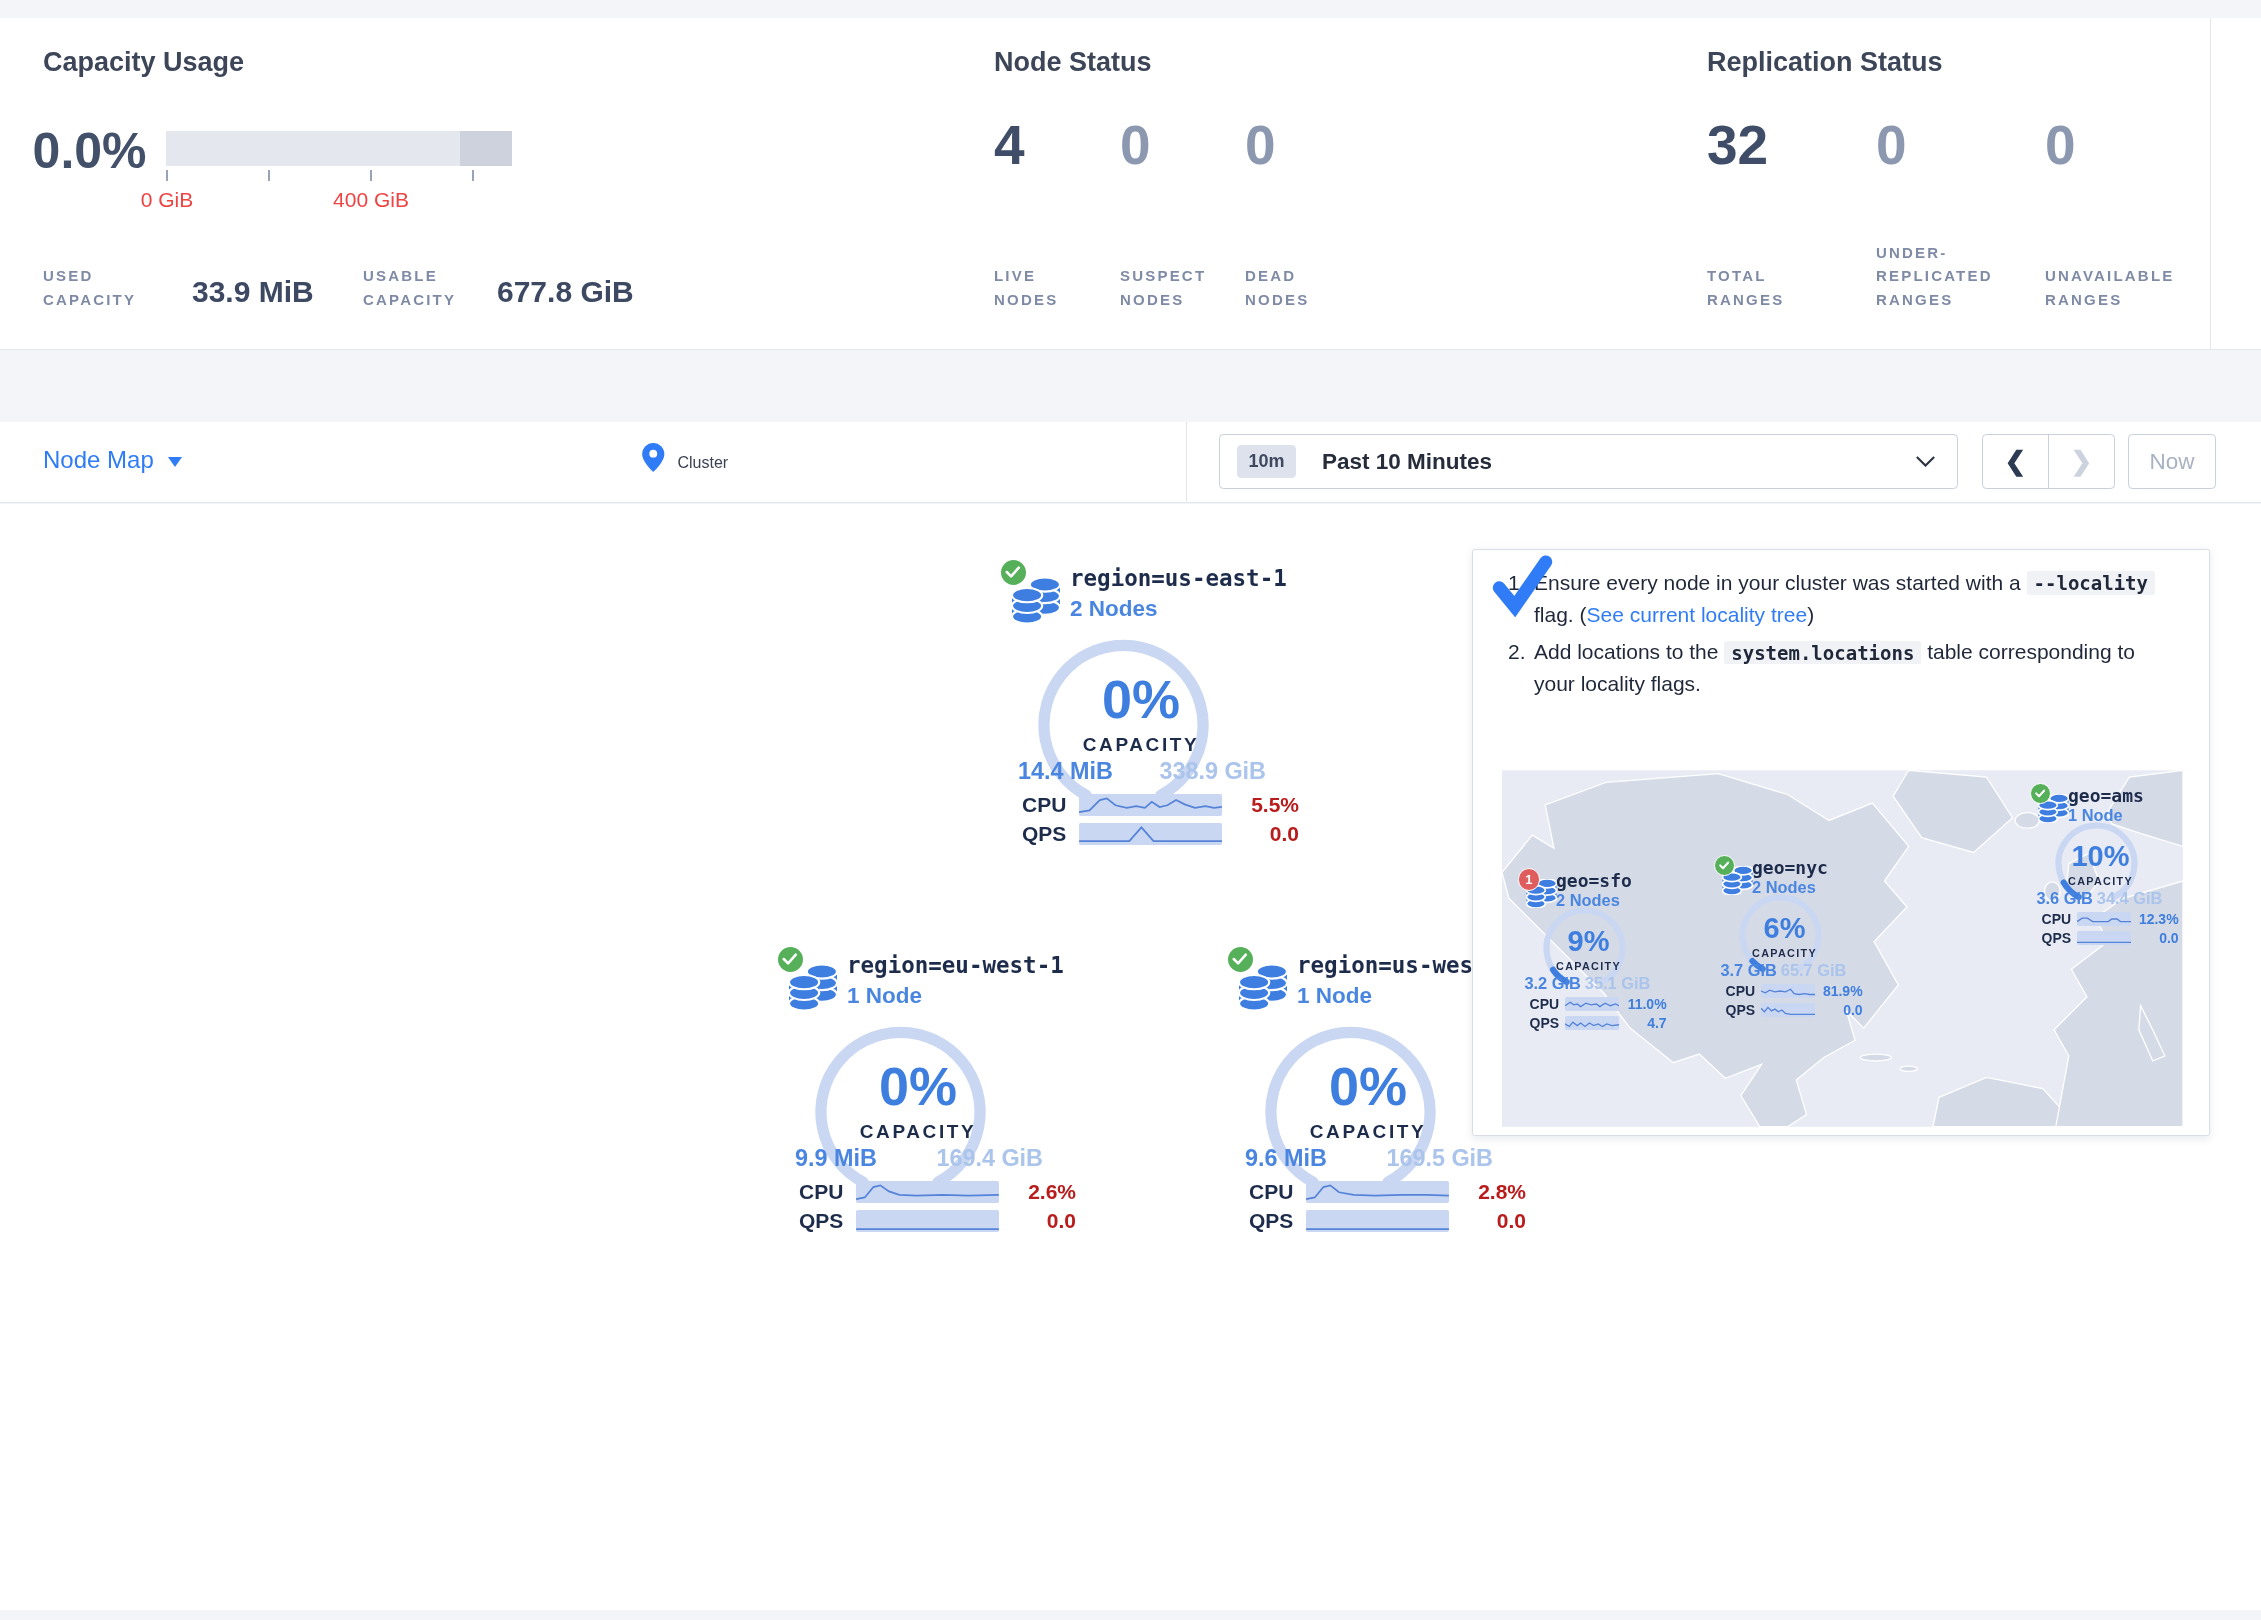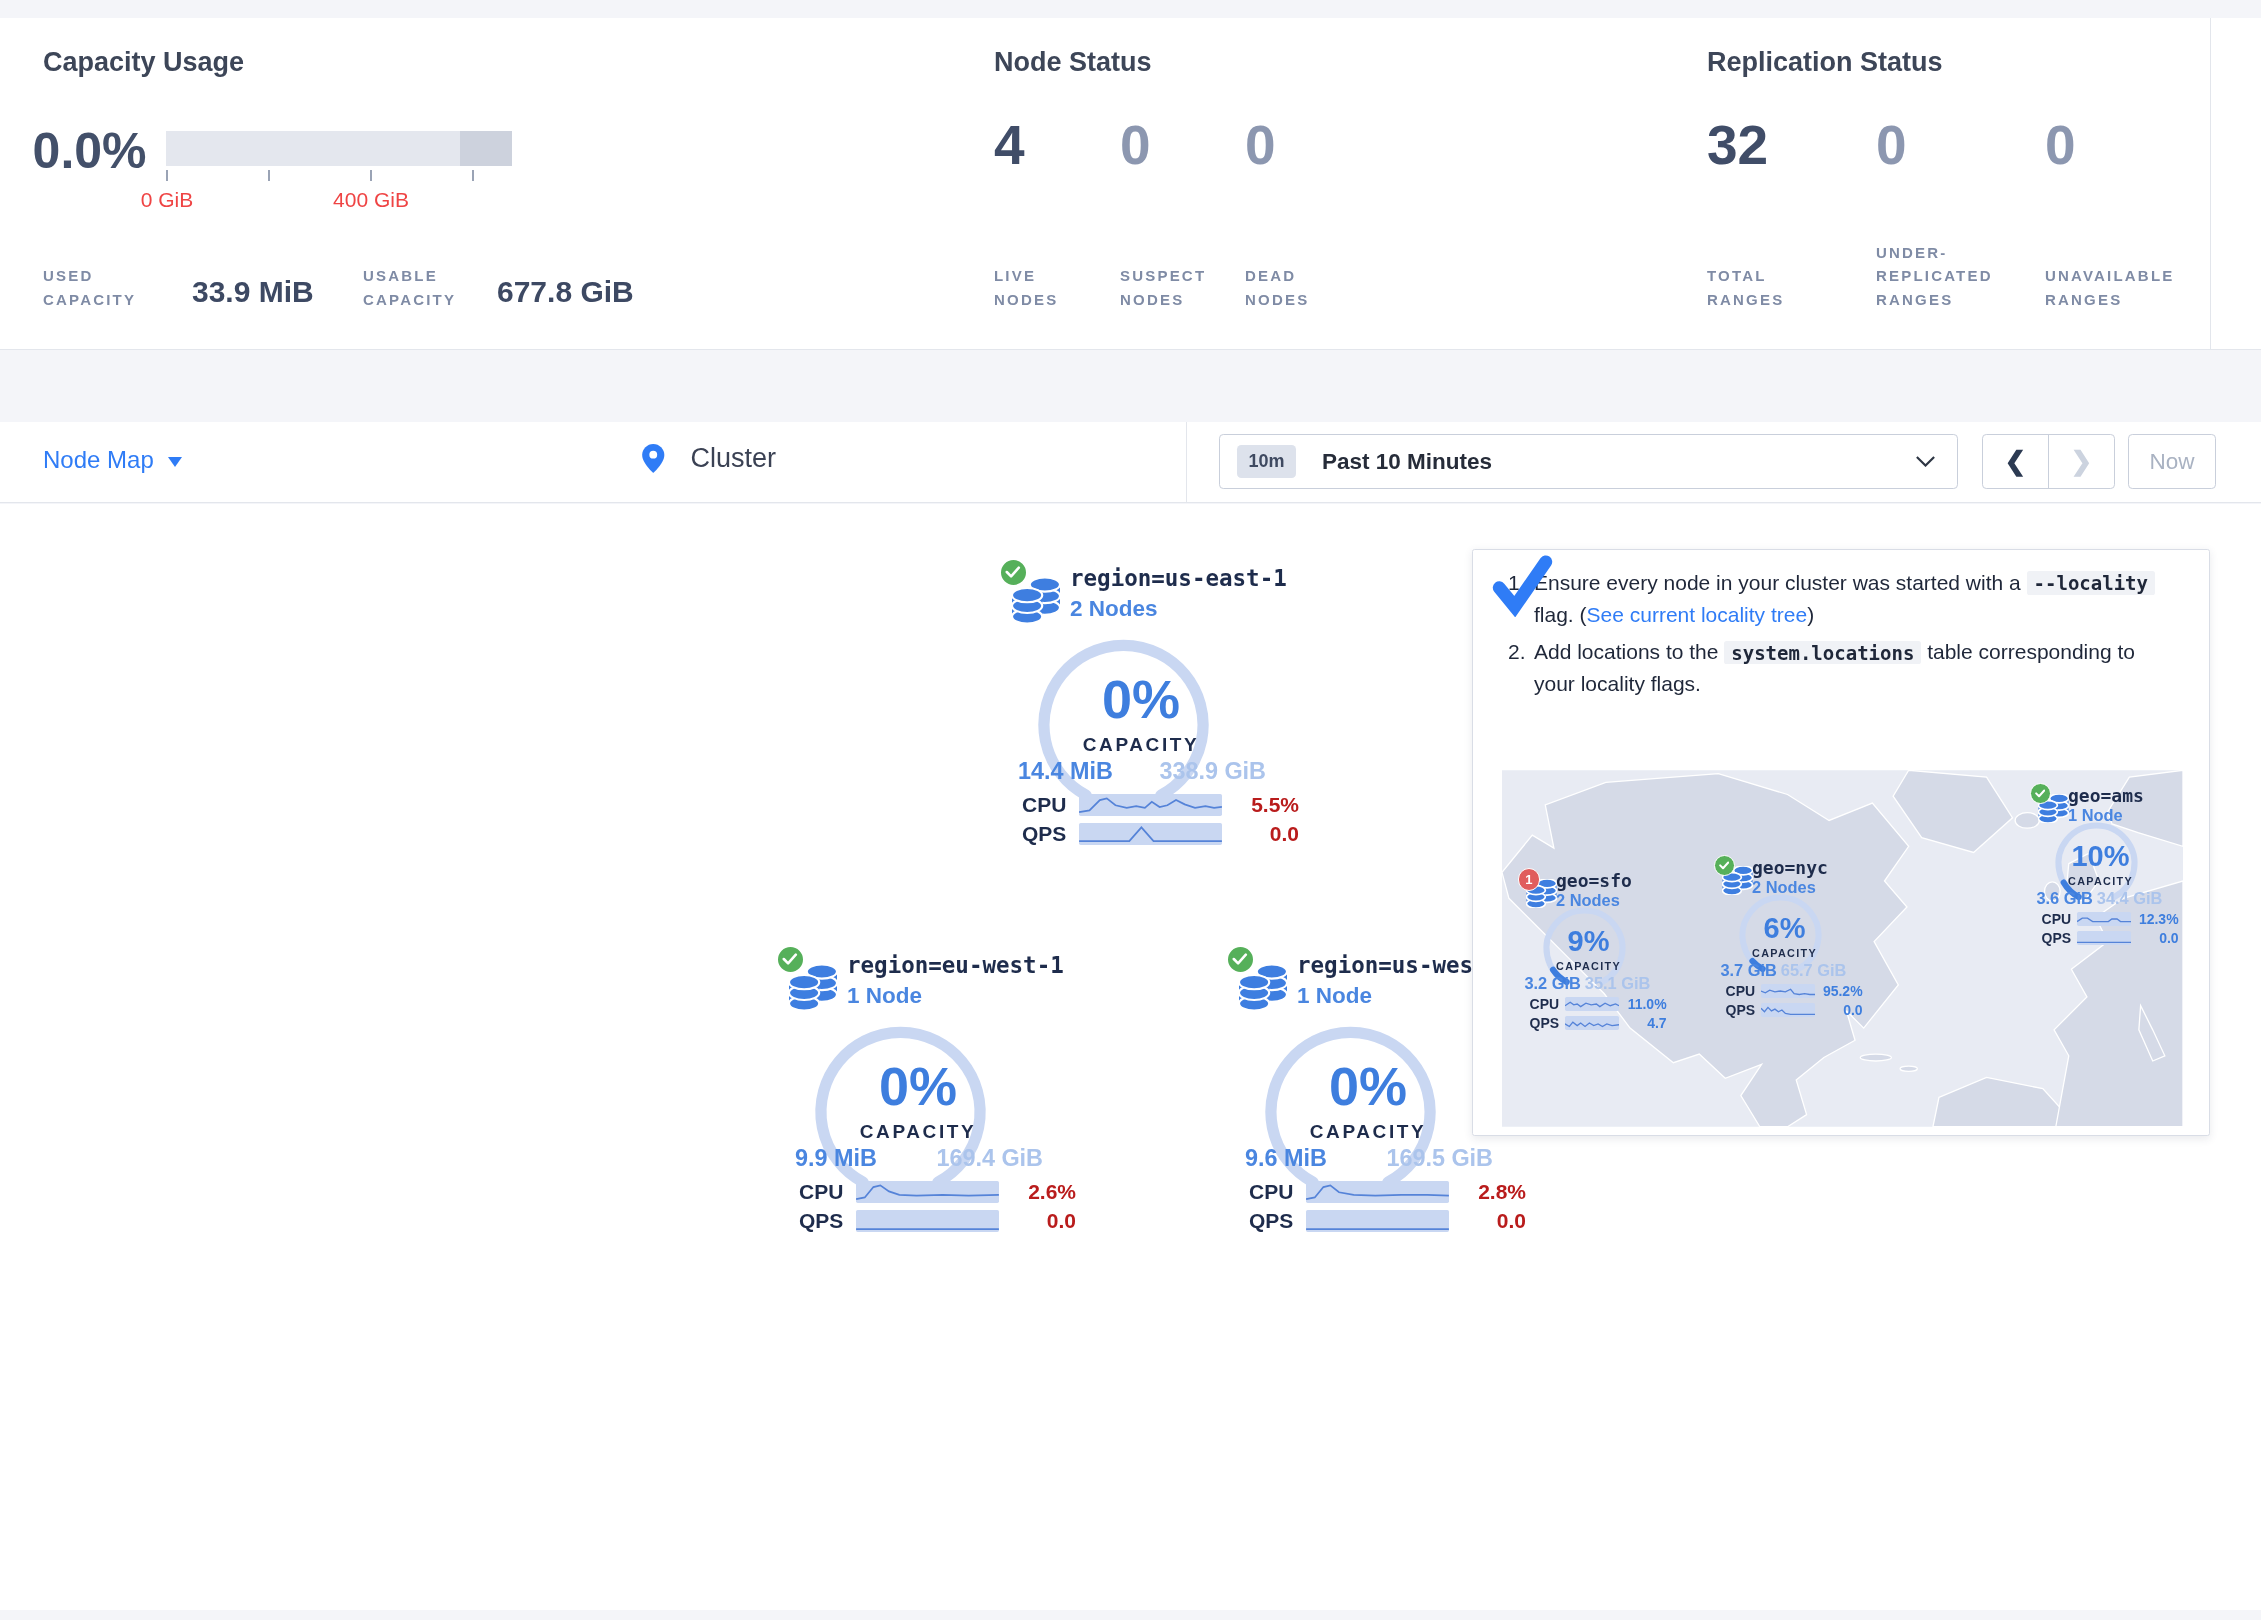--- a/index.html
+++ b/index.html
@@ -20,22 +20,22 @@
   .cap-bar-dark { position:absolute; right:0; top:0; width:52px; height:35px; background:#cdd2dd; }
   .cap-tick { position:absolute; top:152px; width:1.7px; height:11.3px; background:#9aa3b5; }
   .cap-tick-label { position:absolute; top:170px; transform:translateX(-50%); font-size:21px; color:#ef4444; }
 
   
   .toolbar { position:absolute; top:422px; left:0; right:0; height:81px; background:#fff;
              border-bottom:0.9px solid #e3e6ec; }
   .nodemap-sel { position:absolute; left:43px; top:24px; font-size:24px; color:#2f7cf6; cursor:pointer; }
   .tri-down { display:inline-block; margin-left:14px; width:0; height:0; border-left:7.8px solid transparent;
               border-right:7.8px solid transparent; border-top:10.4px solid #2f7cf6; vertical-align:middle; }
-  .breadcrumb { position:absolute; left:642px; top:21px; display:flex; align-items:center; gap:26px;
-                font-size:27px; color:#3b4254; }
+  .breadcrumb { position:absolute; left:642px; top:21px; display:flex; align-items:flex-end; gap:13px;
+                font-size:16px; color:#3b4254; }
   .tb-divider { position:absolute; left:1186px; top:0; bottom:0; width:0.9px; background:#e3e6ec; }
   .time-box { position:absolute; left:1219px; top:12px; width:739px; height:55px; border:1.7px solid #c9cfdb;
               border-radius:4.3px; display:flex; align-items:center; background:#fff; }
   .time-badge { margin-left:17.3px; padding:6px 11.3px; background:#dde2ec; border-radius:4.3px;
                 font-size:18px; font-weight:700; color:#3f4a61; }
   .time-text { margin-left:26px; font-size:22.5px; color:#262c39; font-weight:600; }
   .time-chev { margin-left:auto; margin-right:22.5px; }
   .arrows-box { position:absolute; left:1982px; top:12px; width:133px; height:55px; border:1.7px solid #c9cfdb;
                 border-radius:4.3px; display:flex; background:#fff; }
   .arrow-cell { flex:1; display:flex; align-items:center; justify-content:center; font-size:26px; font-weight:700; }
@@ -445,21 +445,21 @@
         <span class="mini-used">3.7 GiB</span>
         <span class="mini-total">65.7 GiB</span>
       </div>
       <div class="mini-row" style="left:15.6px;top:133px">
         <span class="mini-label">CPU</span>
         <span class="mini-spark">
           <svg width="54" height="14" viewBox="0 0 62 16">
               <polyline points="0,8 5,10 10,7 16,9 22,8 28,9 34,6 38,11 44,12 50,11 56,12 62,12" fill="none" stroke="#5583d8" stroke-width="1.5"></polyline>
             </svg>
         </span>
-        <span class="mini-val">95.2%</span>
+        <span class="mini-val">81.9%</span>
       </div>
       <div class="mini-row" style="left:15.6px;top:152px">
         <span class="mini-label">QPS</span>
         <span class="mini-spark">
           <svg width="54" height="14" viewBox="0 0 62 16">
               <polyline points="0,6 4,10 8,5 12,9 16,7 20,10 24,8 28,12 34,13 42,13 52,13 62,13" fill="none" stroke="#5583d8" stroke-width="1.5"></polyline>
             </svg>
         </span>
         <span class="mini-val">0.0</span>
       </div>

